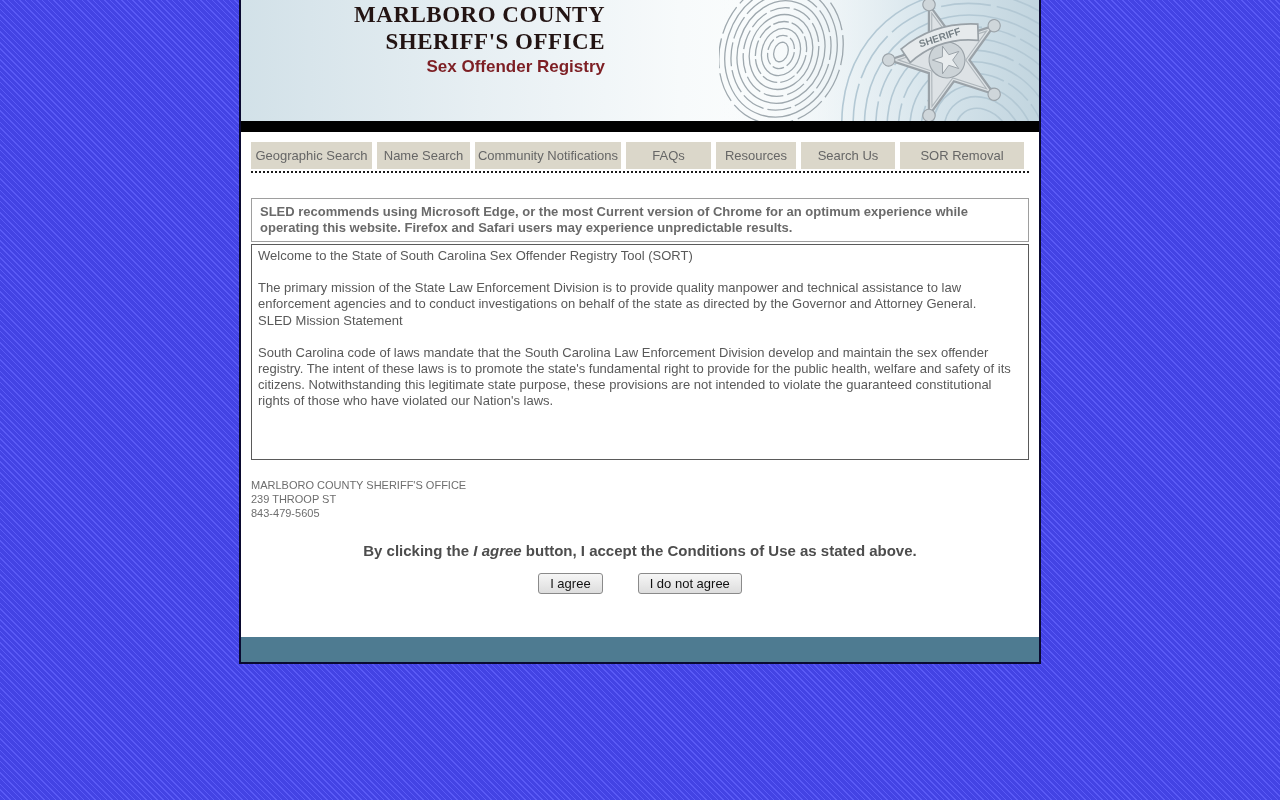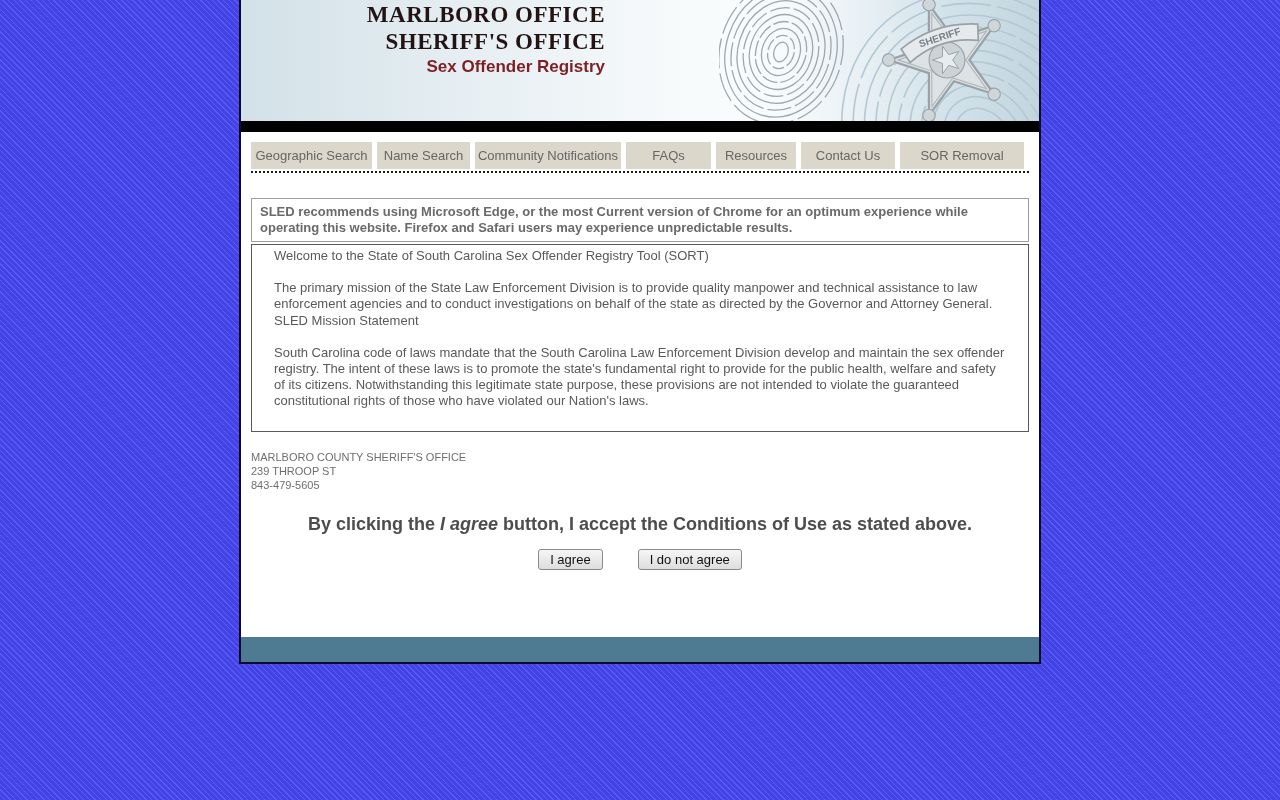--- a/index.html
+++ b/index.html
@@ -35,27 +35,27 @@
   }
   .tab-1{width:121px}.tab-2{width:93px}.tab-3{width:146px}.tab-4{width:85px}
   .tab-5{width:80px}.tab-6{width:94px}.tab-7{width:124px}
   .tab-divider { border-bottom:2px dotted #1a1a1a; margin-top:2px; }
   .notice-box {
     margin-top:25px; border:1px solid #9e9e9e; padding:5px 8px;
     font-weight:bold; font-size:13px; line-height:16px; color:#6a6a6a;
   }
   .intro-block { margin-top:36px; font-size:13px; line-height:16px; color:#4f4f4f; }
   .conditions-box {
-    margin-top:2px; border:1px solid #5a5a5a; height:188px; padding:3px 22px;
+    margin-top:2px; border:1px solid #5a5a5a; height:216px; padding:3px 6px;
     font-size:13px; line-height:16.2px; color:#595959; overflow:hidden;
   }
   .cond-gap { height:16px; }
   .office-block { margin-top:18px; font-size:11px; line-height:14px; color:#6e6e6e; }
   .agreement-line {
-    margin-top:22px; text-align:center; font-weight:bold; font-size:18px; color:#4d4d4d;
+    margin-top:22px; text-align:center; font-weight:bold; font-size:15px; color:#4d4d4d;
   }
   .agreement-line .em { font-style:italic; }
   .button-row { margin-top:14px; display:flex; justify-content:center; gap:35px; }
   .btn {
     font-family:"Liberation Sans",sans-serif; font-size:13px; color:#111111;
     background:linear-gradient(#f6f6f6,#dddddd); border:1px solid #8a8a8a; border-radius:3px;
     padding:2px 11px; height:21px; line-height:15px; cursor:pointer;
   }
   
   .footer-bar { height:25px; background:#4e7b91; }
@@ -116,37 +116,37 @@
           <circle cx="-30.6" cy="42.1" r="5.5" fill="#cfd6da" stroke="#9aa2a8"></circle>
           <circle cx="-49.5" cy="-16.1" r="5.5" fill="#cfd6da" stroke="#9aa2a8"></circle>
           <circle cx="0" cy="0" r="16" fill="#ccd3d7" stroke="#9aa2a8"></circle>
           <path d="M0,-13 L3,-4 L12.4,-4 L4.8,1.6 L7.6,10.5 L0,5 L-7.6,10.5 L-4.8,1.6 L-12.4,-4 L-3,-4 Z" fill="#e8ecee" stroke="#9aa2a8" stroke-width="0.8"></path>
           <path d="M-36,-22 Q0,-36 36,-22 L32,-8 Q0,-22 -32,-8 Z" fill="#e6eaec" stroke="#99a1a7" stroke-width="1.5"></path>
           <text x="0" y="-18" text-anchor="middle" font-size="9" font-family="Liberation Sans, sans-serif" font-weight="bold" fill="#768086">SHERIFF</text>
         </g>
       </g>
     </svg>
     <div class="title-block">
-      <div class="title-line">MARLBORO OFFICE</div>
+      <div class="title-line">MARLBORO COUNTY</div>
       <div class="title-line">SHERIFF'S OFFICE</div>
       <div class="subtitle-line">Sex Offender Registry</div>
     </div>
   </div>
 
   <div class="black-bar"></div>
 
   <div class="main">
 
     <div class="tab-row">
       <div class="tab tab-1">Geographic Search</div>
       <div class="tab tab-2">Name Search</div>
       <div class="tab tab-3">Community Notifications</div>
       <div class="tab tab-4">FAQs</div>
       <div class="tab tab-5">Resources</div>
-      <div class="tab tab-6">Contact Us</div>
+      <div class="tab tab-6">Search Us</div>
       <div class="tab tab-7">SOR Removal</div>
     </div>
     <div class="tab-divider"></div>
 
     <div class="notice-box">
       <span>SLED recommends using Microsoft Edge, or the most Current version of Chrome for an optimum experience while operating this website. Firefox and Safari users may experience unpredictable results.</span>
     </div>
 
 
     <div class="conditions-box">

